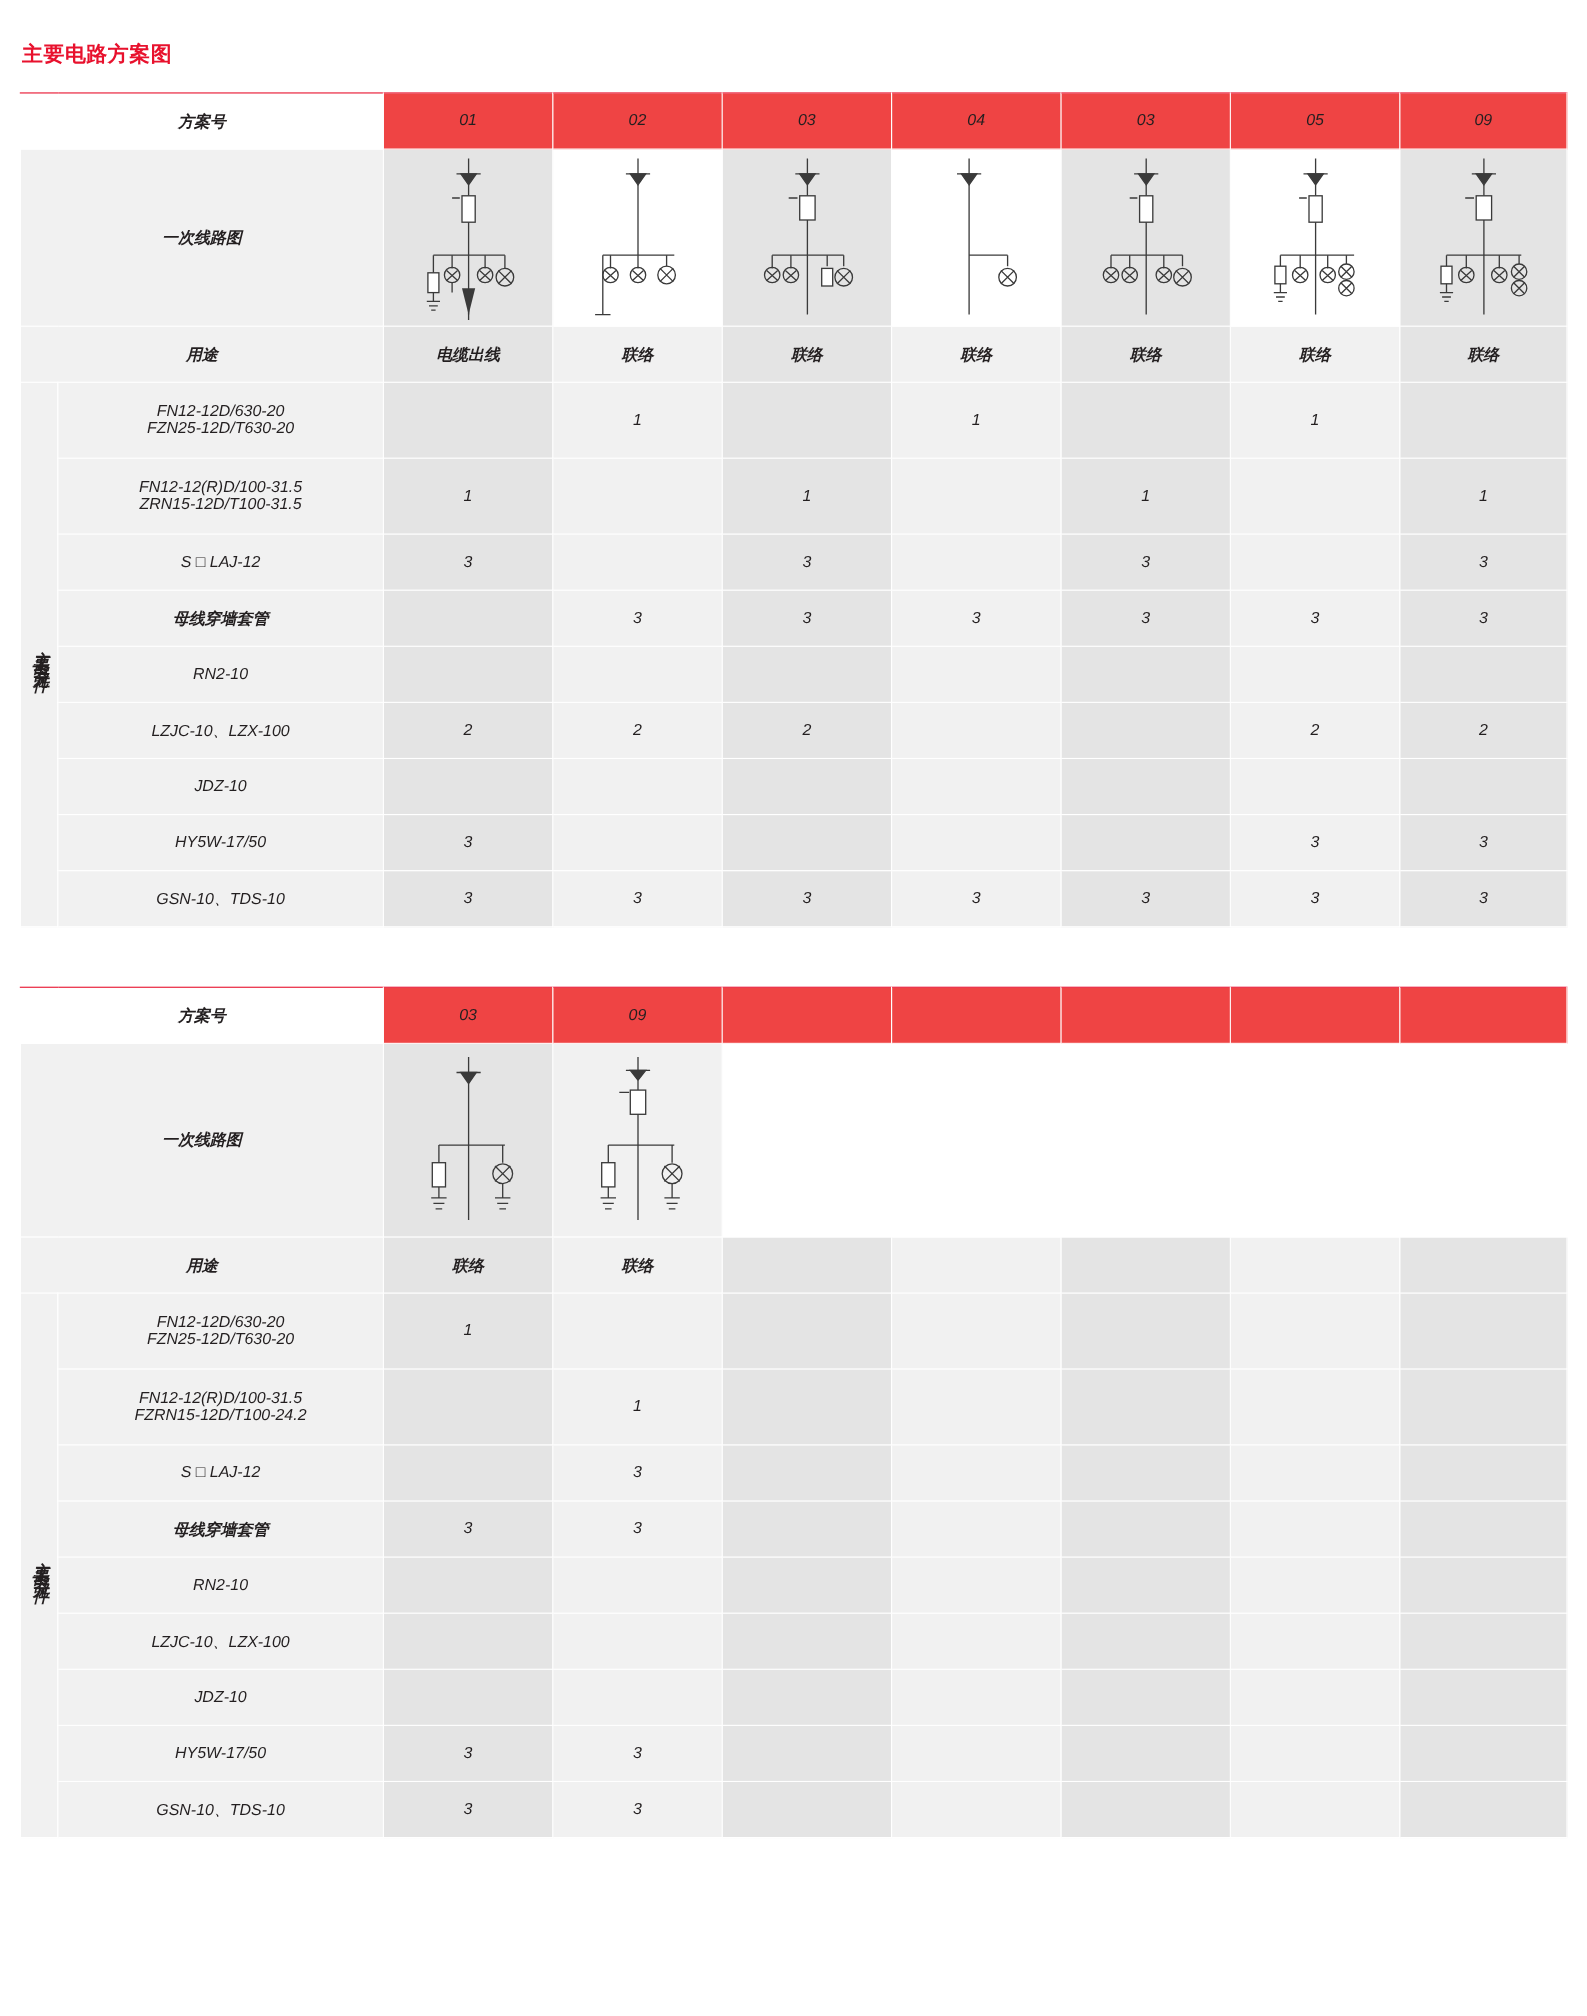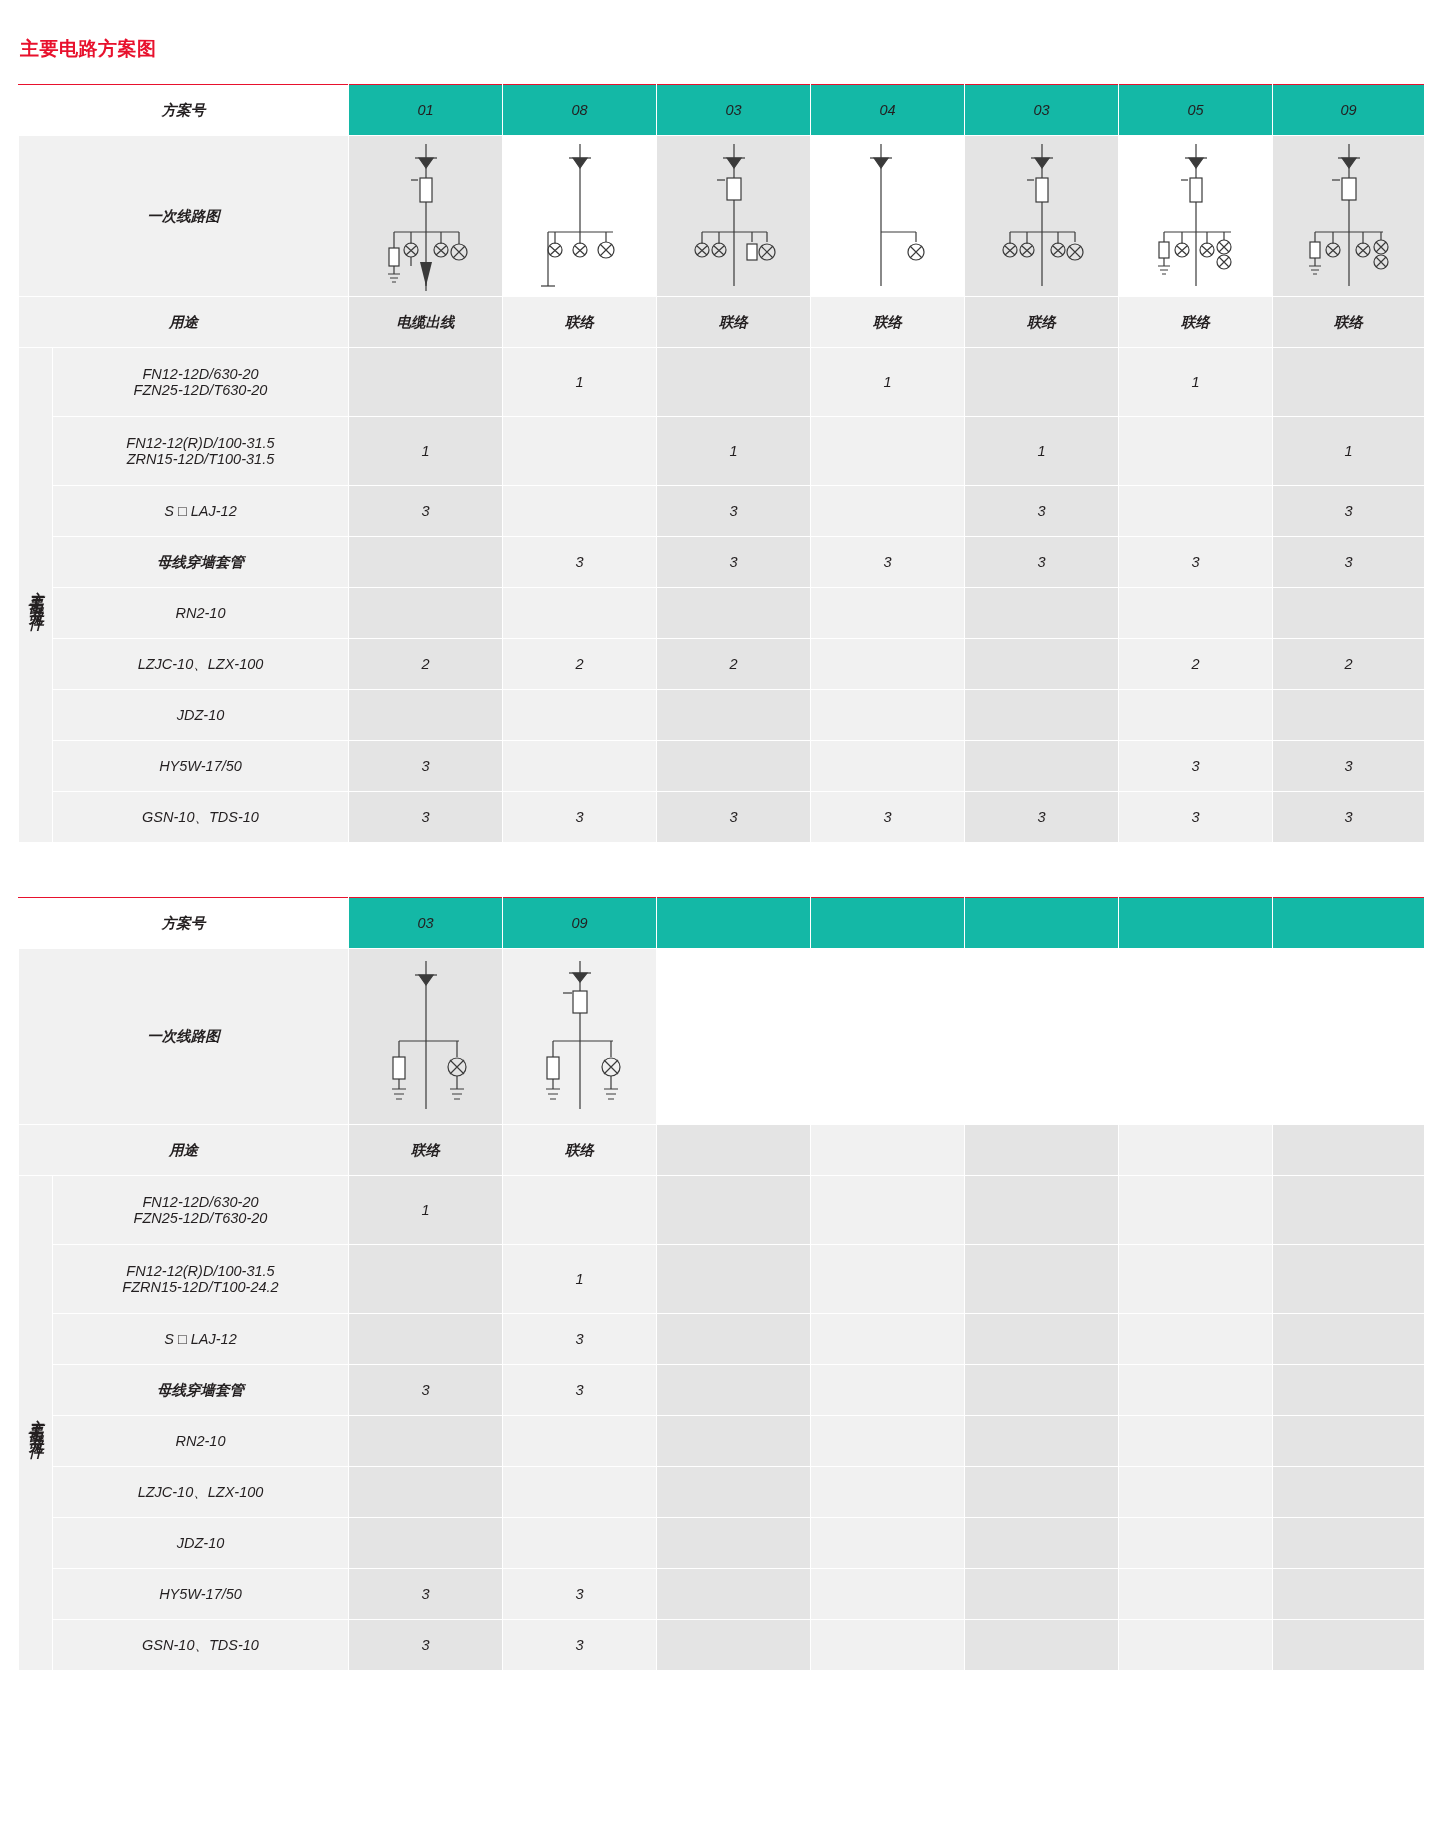--- a/index.html
+++ b/index.html
@@ -40,21 +40,21 @@
     border-top:1.6px solid #e8112d !important;
   }
   .lbl{
     text-align:left;
     padding-left:16px;
     background:#f1f1f1;
     font-size:14.5px;
   }
   .lbl-bold{font-weight:bold;}
   .hdr-cell{
-    background:#14b8a6;
+    background:#ef4444;
     font-size:15px;
     height:44px;
   }
   .hdr-label{
     text-align:left;
     padding-left:16px;
     background:#ffffff;
     font-size:15px;
     font-weight:bold;
   }
@@ -108,21 +108,21 @@
       <col style="width:154px">
       <col style="width:154px">
       <col style="width:154px">
       <col style="width:152px">
     </colgroup>
 
     <tbody>
         <tr>
       <td class="hdr-label topline white" colspan="2">方案号</td>
       <td class="hdr-cell topline">01</td>
-      <td class="hdr-cell topline">08</td>
+      <td class="hdr-cell topline">02</td>
       <td class="hdr-cell topline">03</td>
       <td class="hdr-cell topline">04</td>
       <td class="hdr-cell topline">03</td>
       <td class="hdr-cell topline">05</td>
       <td class="hdr-cell topline">09</td>
     </tr>
 
     <tr class="diagram-row">
       <td class="lbl lbl-bold topline" colspan="2">一次线路图</td>
 

